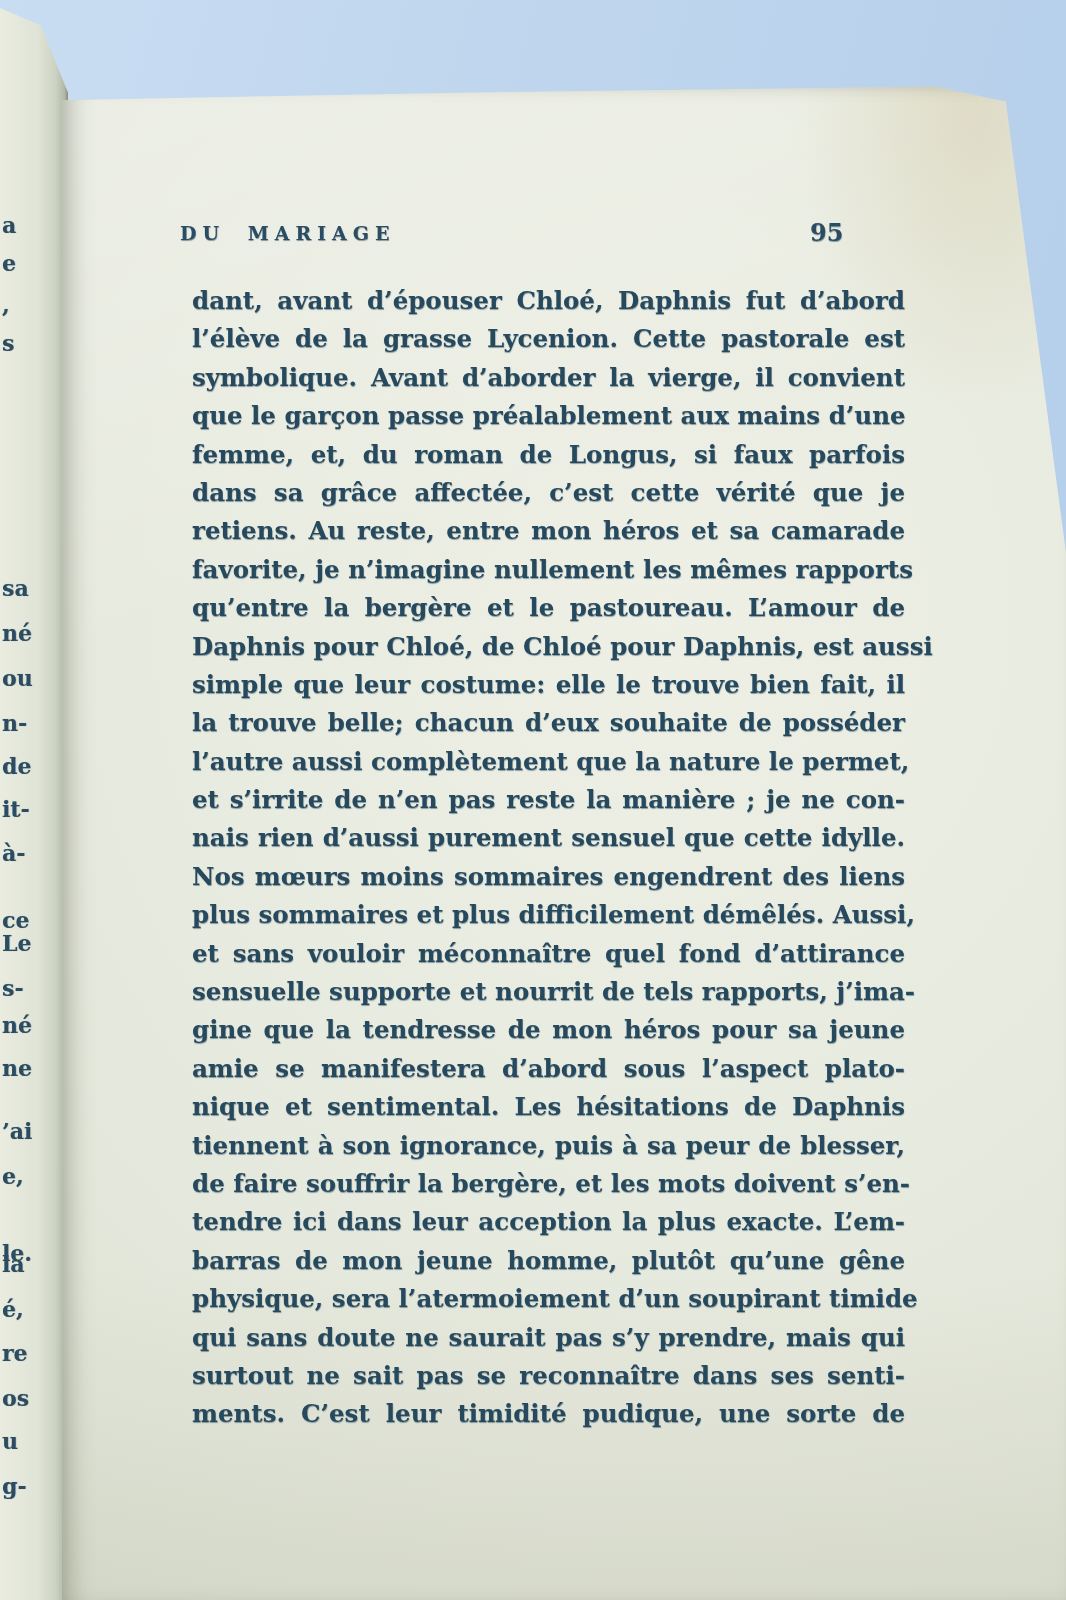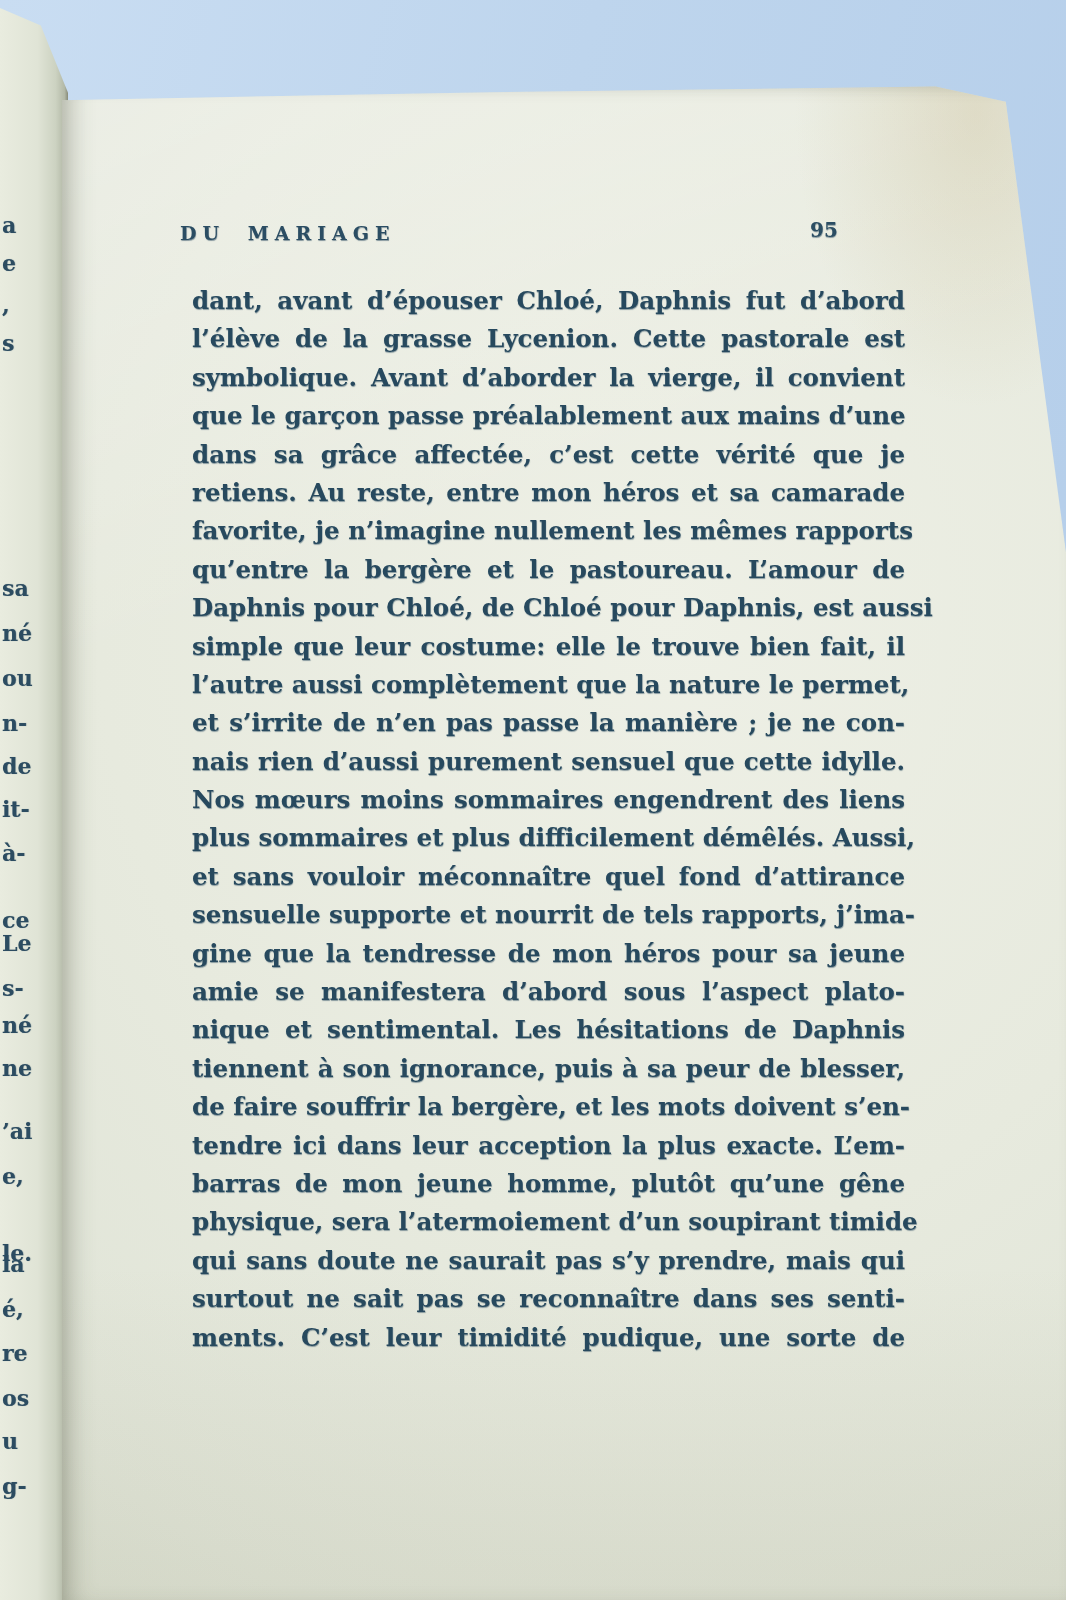--- a/index.html
+++ b/index.html
@@ -40,21 +40,21 @@
   .header{
     position:absolute;left:118px;top:140px;width:713px;height:32px;
   }
   .header-title{
     color:#2b4d63;font-size:19px;font-weight:700;letter-spacing:6px;
     text-shadow:.4px .5px .8px rgba(32,64,88,.5);
     word-spacing:10px;
   }
   .page-number{
     position:absolute;left:748px;top:136px;
-    color:#2b4d63;font-size:20px;font-weight:700;
+    color:#2b4d63;font-size:24px;font-weight:700;
     text-shadow:.4px .5px .8px rgba(32,64,88,.5);
   }
   
   .body-text{
     position:absolute;left:130px;top:200px;width:713px;
   }
   .line{
     color:#27495e;
     font-size:24.5px;font-weight:600;
     line-height:38.4px;height:38.4px;
@@ -104,28 +104,30 @@
       <span class="header-title">DU MARIAGE</span>
     </div>
 
     <span class="page-number">95</span>
 
     <div class="body-text">
         <div class="line">dant, avant d’épouser Chloé, Daphnis fut d’abord</div>
         <div class="line">l’élève de la grasse Lycenion. Cette pastorale est</div>
         <div class="line">symbolique. Avant d’aborder la vierge, il convient</div>
         <div class="line">que le garçon passe préalablement aux mains d’une</div>
+        <div class="line">femme, et, du roman de Longus, si faux parfois</div>
         <div class="line">dans sa grâce affectée, c’est cette vérité que je</div>
         <div class="line">retiens. Au reste, entre mon héros et sa camarade</div>
         <div class="line">favorite, je n’imagine nullement les mêmes rapports</div>
         <div class="line">qu’entre la bergère et le pastoureau. L’amour de</div>
         <div class="line">Daphnis pour Chloé, de Chloé pour Daphnis, est aussi</div>
         <div class="line">simple que leur costume: elle le trouve bien fait, il</div>
+        <div class="line">la trouve belle; chacun d’eux souhaite de posséder</div>
         <div class="line">l’autre aussi complètement que la nature le permet,</div>
-        <div class="line">et s’irrite de n’en pas passe la manière ; je ne con-</div>
+        <div class="line">et s’irrite de n’en pas reste la manière ; je ne con-</div>
         <div class="line">nais rien d’aussi purement sensuel que cette idylle.</div>
         <div class="line">Nos mœurs moins sommaires engendrent des liens</div>
         <div class="line">plus sommaires et plus difficilement démêlés. Aussi,</div>
         <div class="line">et sans vouloir méconnaître quel fond d’attirance</div>
         <div class="line">sensuelle supporte et nourrit de tels rapports, j’ima-</div>
         <div class="line">gine que la tendresse de mon héros pour sa jeune</div>
         <div class="line">amie se manifestera d’abord sous l’aspect plato-</div>
         <div class="line">nique et sentimental. Les hésitations de Daphnis</div>
         <div class="line">tiennent à son ignorance, puis à sa peur de blesser,</div>
         <div class="line">de faire souffrir la bergère, et les mots doivent s’en-</div>

